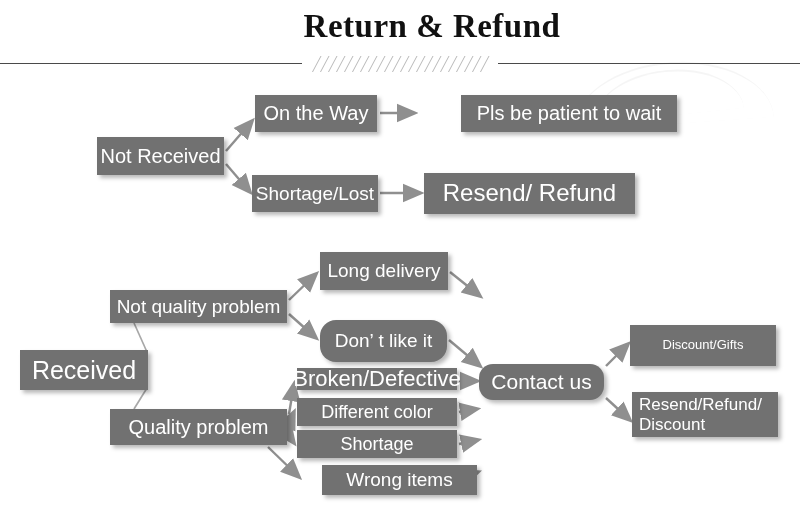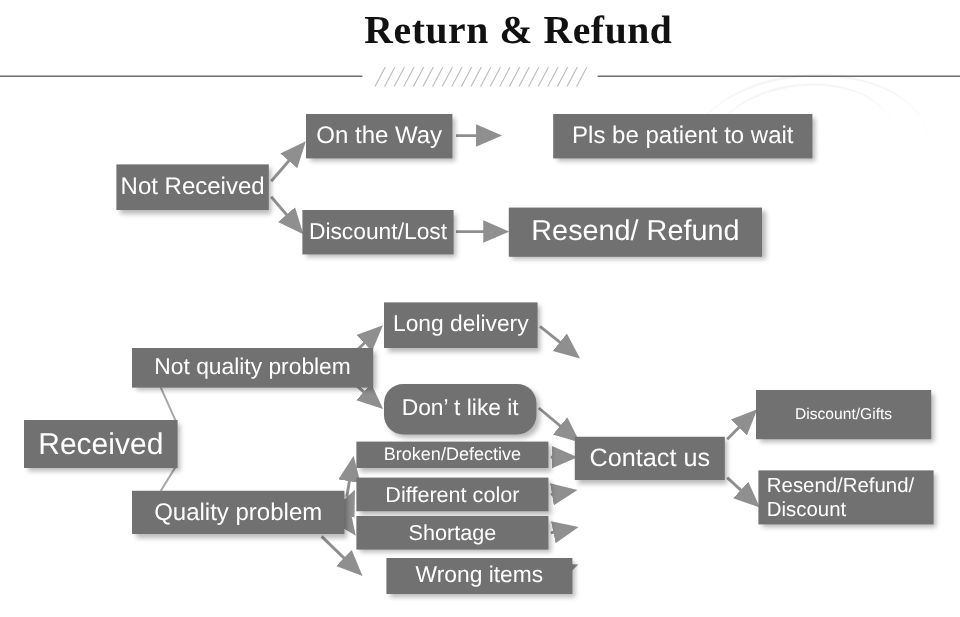--- a/index.html
+++ b/index.html
@@ -112,31 +112,31 @@
   }
 
   
   #n-not-received   { left: 97px;  top: 137px; width: 127px; height: 38px; font-size: 20px; }
   #n-on-the-way     { left: 255px; top: 95px;  width: 122px; height: 37px; font-size: 20px; }
   #n-returned-lost  { left: 252px; top: 175px; width: 126px; height: 37px; font-size: 19px; }
   #n-pls-wait       { left: 418px; top: 95px;  width: 216px; height: 37px; font-size: 20px; margin-left: 43px; }
   #n-resend-refund  { left: 424px; top: 173px; width: 211px; height: 41px; font-size: 24px; }
 
   #n-received       { left: 20px;  top: 350px; width: 128px; height: 40px; font-size: 25px; }
-  #n-not-quality    { left: 110px; top: 290px; width: 201px; height: 33px; font-size: 19px; }
+  #n-not-quality    { left: 110px; top: 290px; width: 177px; height: 33px; font-size: 19px; }
   #n-quality        { left: 110px; top: 409px; width: 177px; height: 36px; font-size: 20px; }
 
   #n-long-delivery  { left: 320px; top: 252px; width: 128px; height: 38px; font-size: 19px; }
   #n-dont-like      { left: 320px; top: 320px; width: 127px; height: 42px; font-size: 19px; border-radius: 16px; }
-  #n-broken         { left: 297px; top: 368px; width: 160px; height: 22px; font-size: 15px; }
+  #n-broken         { left: 297px; top: 368px; width: 160px; height: 22px; font-size: 22px; }
   #n-diff-color     { left: 297px; top: 398px; width: 160px; height: 28px; font-size: 18px; }
   #n-shortage       { left: 297px; top: 430px; width: 160px; height: 28px; font-size: 18px; }
   #n-wrong-items    { left: 302px; top: 465px; width: 155px; height: 30px; font-size: 19px; margin-left: 20px; }
 
-  #n-contact-us     { left: 479px; top: 364px; width: 125px; height: 36px; font-size: 21px; }
+  #n-contact-us     { left: 479px; top: 364px; width: 125px; height: 36px; font-size: 21px; border-radius: 14px; }
   #n-discount-gifts { left: 630px; top: 325px; width: 146px; height: 41px; font-size: 13px; }
   #n-resend-disc    { left: 632px; top: 392px; width: 146px; height: 45px; font-size: 17px; }
 
   
   #arrows {
     position: absolute;
     left: 0; top: 0;
     width: 800px; height: 514px;
     pointer-events: none;
   }
@@ -235,21 +235,21 @@
       <path d="M459,479 L478,472" marker-end="url(#ah)"></path>
 
       <path d="M606,366 L628,344" marker-end="url(#ah)"></path>
 
       <path d="M606,398 L630,420" marker-end="url(#ah)"></path>
     </g>
   </svg>
 
   <div class="node" id="n-not-received">Not Received</div>
   <div class="node" id="n-on-the-way">On the Way</div>
-  <div class="node" id="n-returned-lost">Discount/Lost</div>
+  <div class="node" id="n-returned-lost">Shortage/Lost</div>
   <div class="node" id="n-pls-wait">Pls be patient to wait</div>
   <div class="node" id="n-resend-refund">Resend/ Refund</div>
 
   <div class="node" id="n-received">Received</div>
   <div class="node" id="n-not-quality">Not quality problem</div>
   <div class="node" id="n-quality">Quality problem</div>
 
   <div class="node" id="n-long-delivery">Long delivery</div>
   <div class="node" id="n-dont-like">Don’  t like it</div>
   <div class="node" id="n-broken">Broken/Defective</div>

